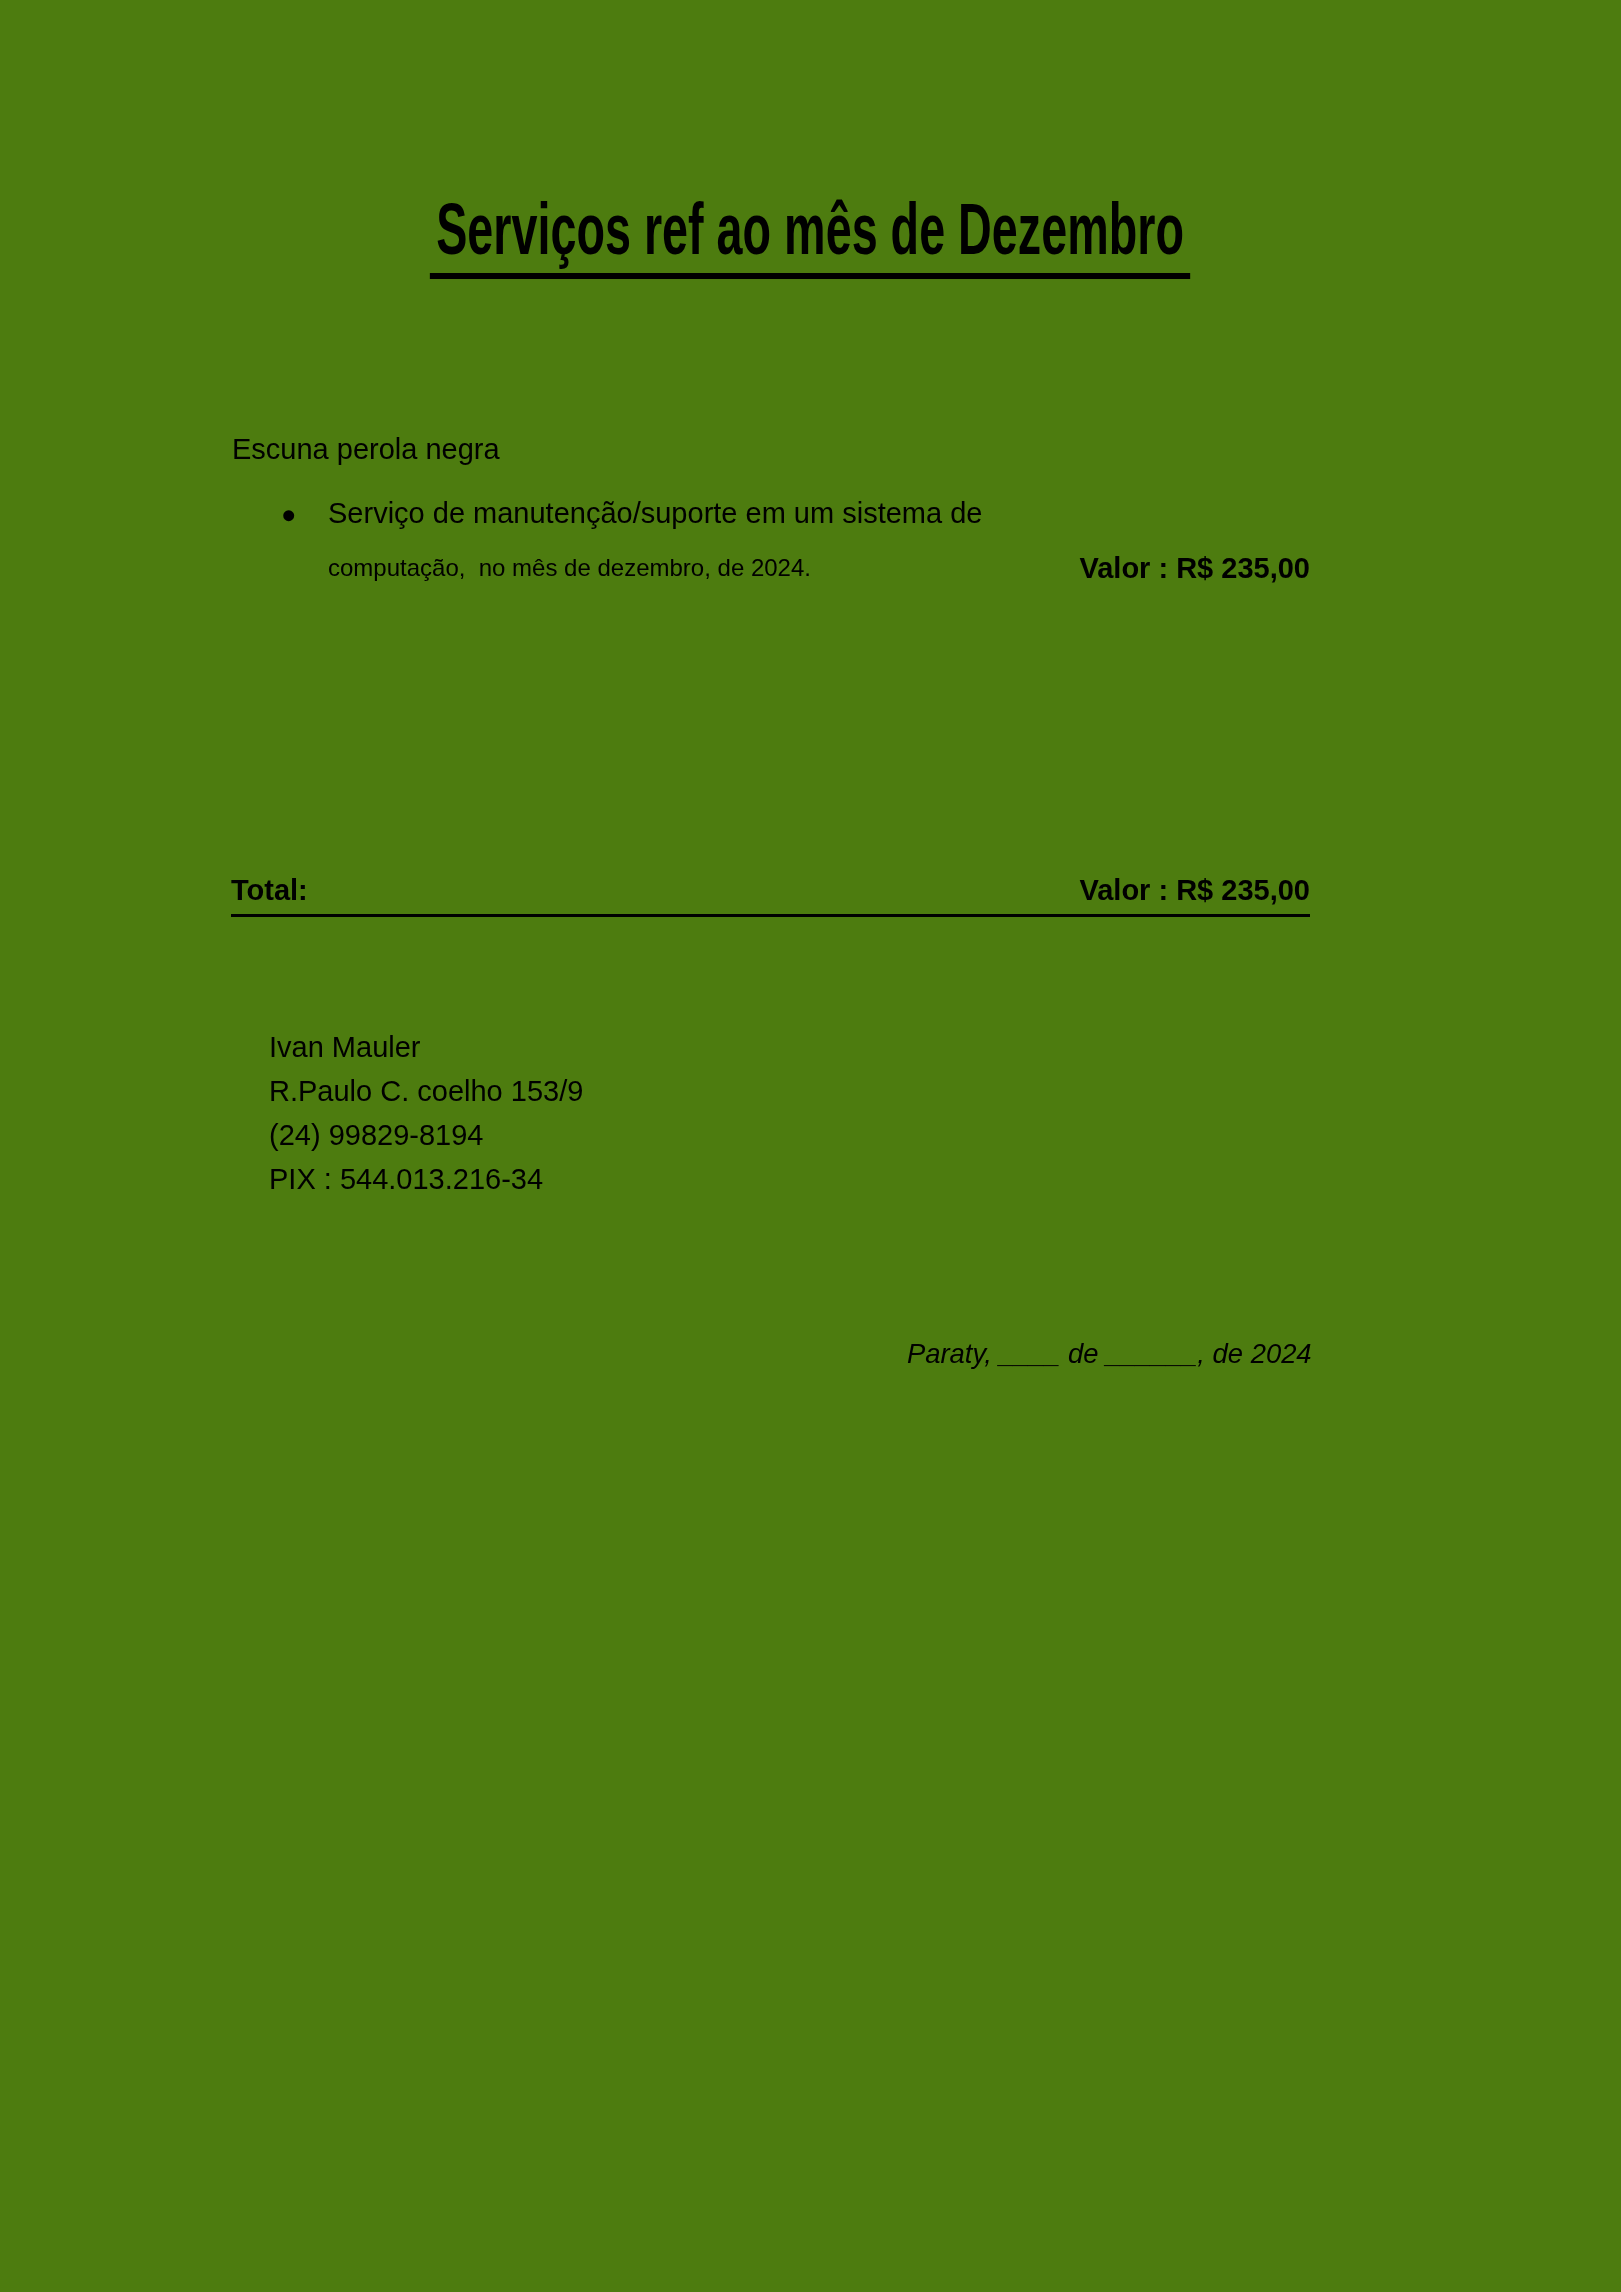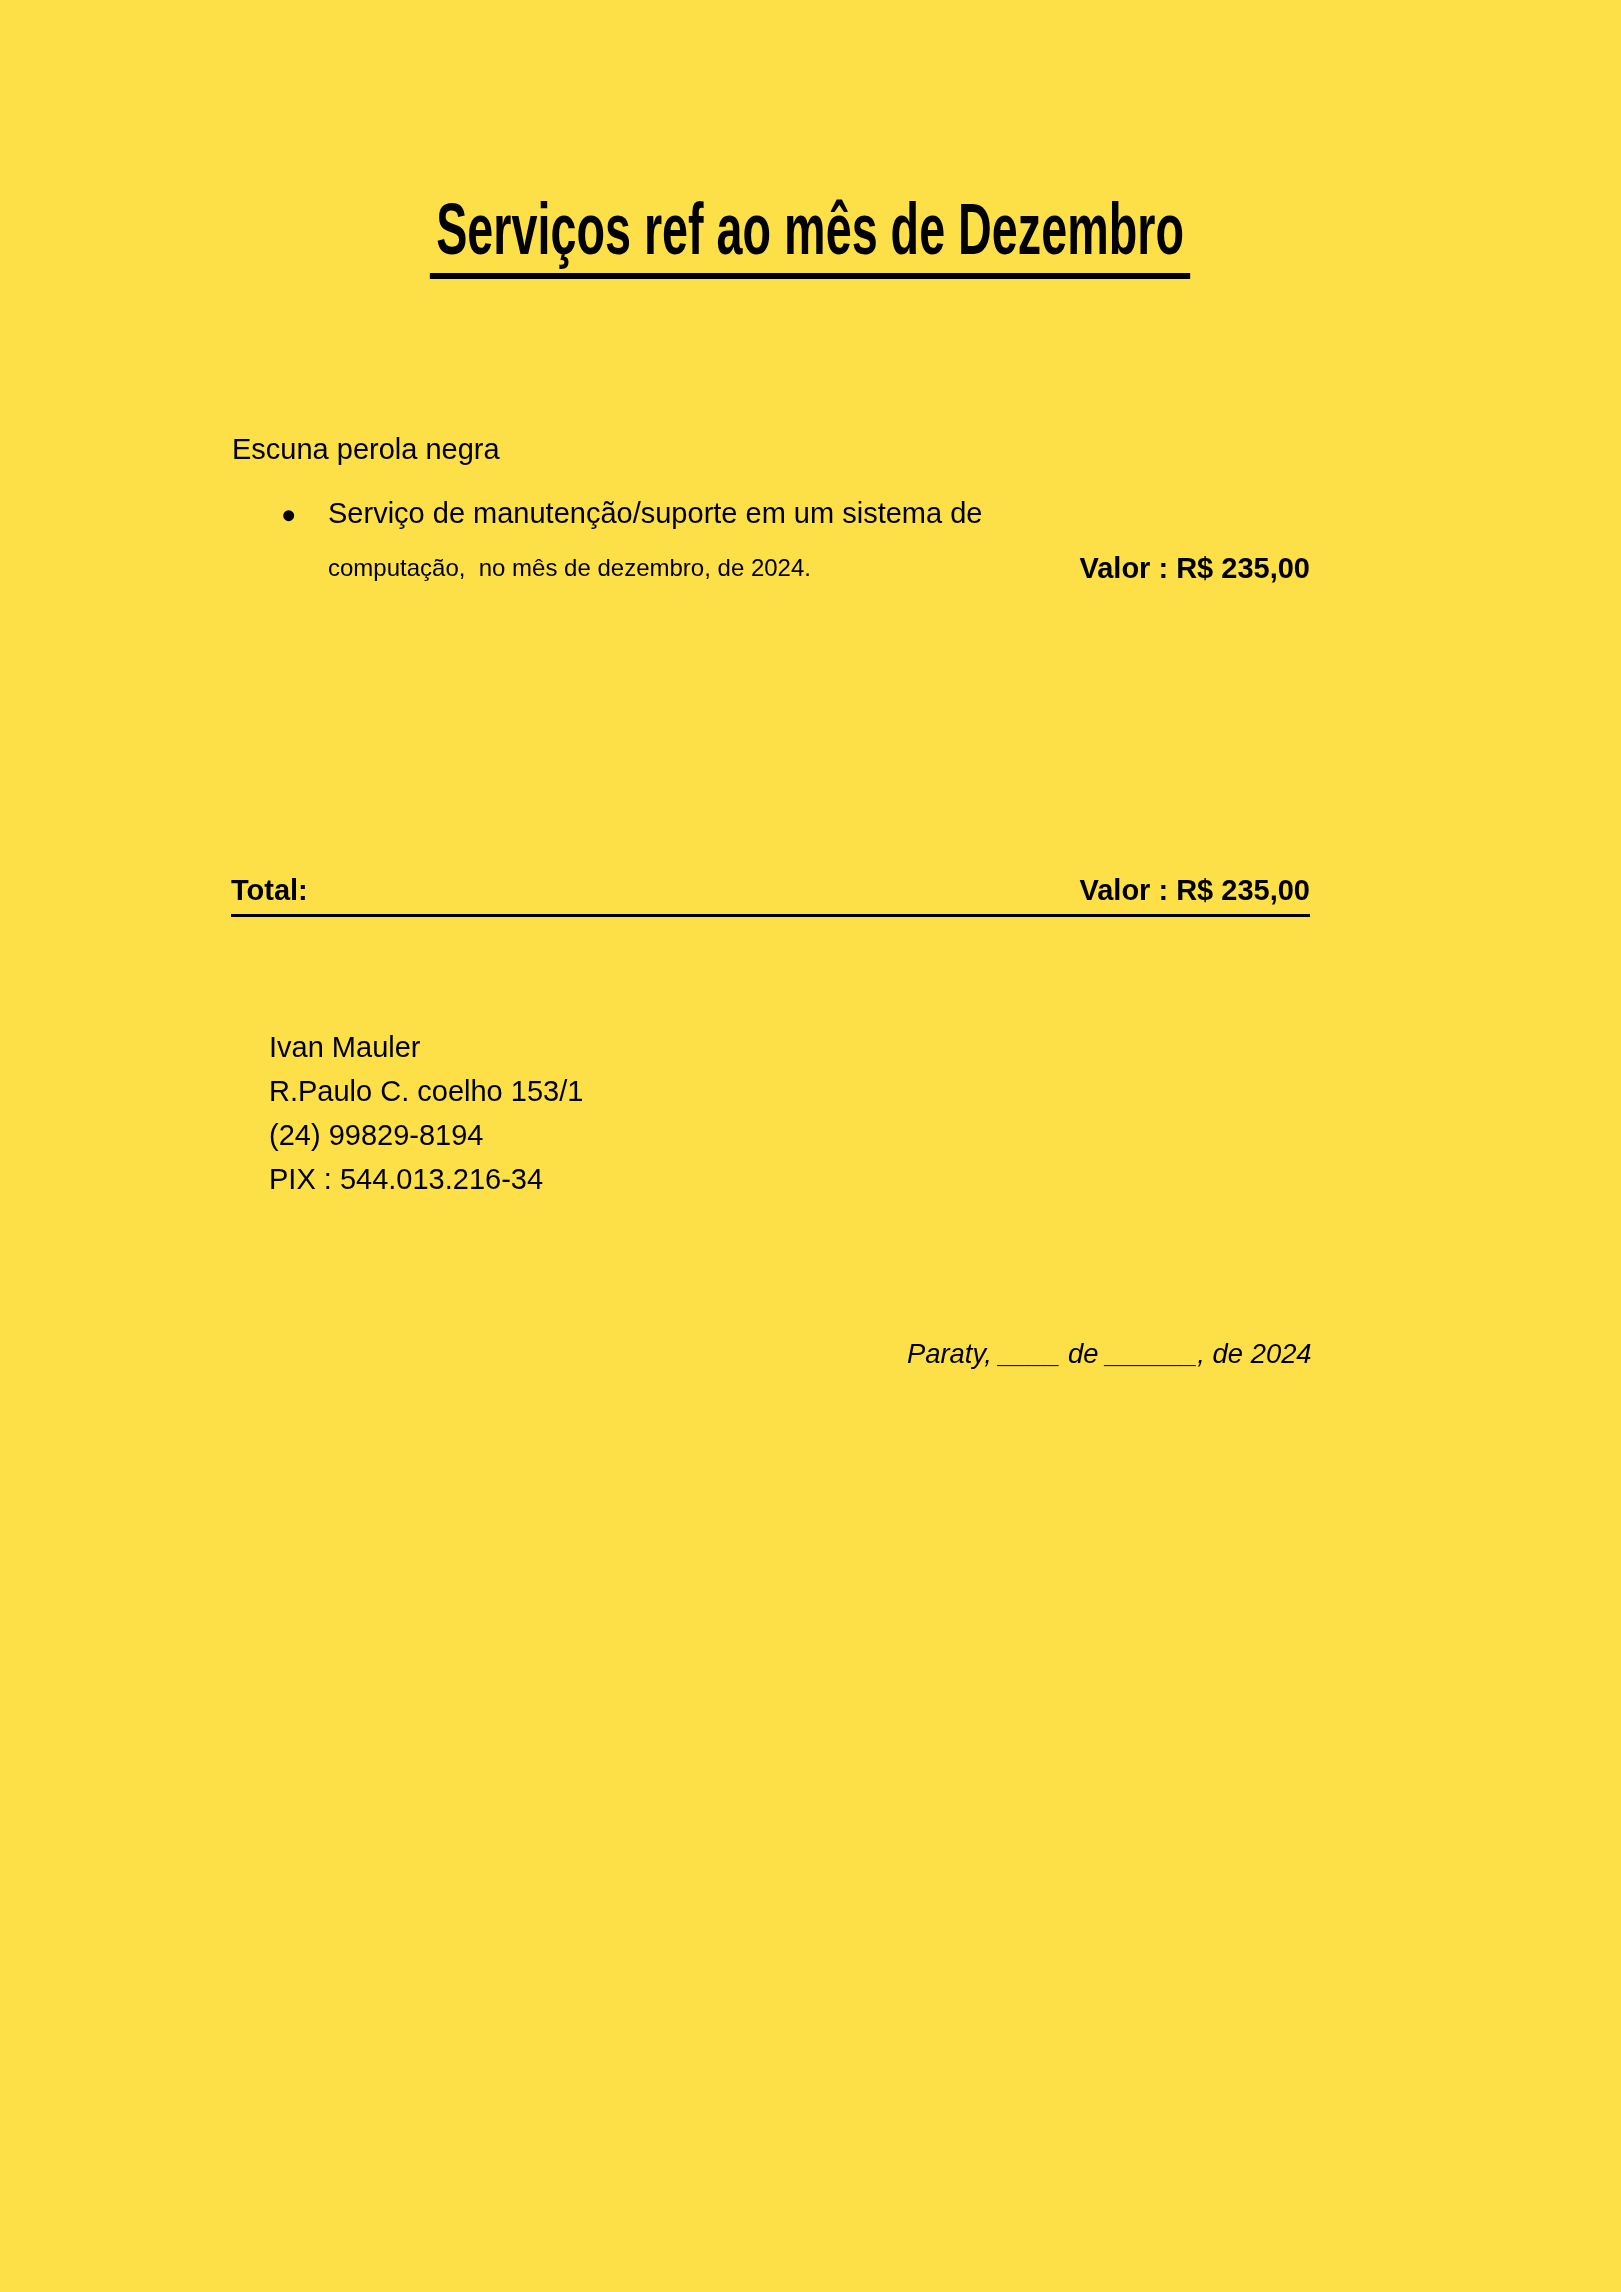--- a/index.html
+++ b/index.html
@@ -1,21 +1,21 @@
 <!DOCTYPE html>
 <html><head>
 <meta charset="utf-8">
 <style>
   * { margin: 0; padding: 0; box-sizing: border-box; }
   html, body { background: #e8e8e8; }
   .page {
     position: relative;
     width: 1621px;
     height: 2293px;
-    background: #fde047;
+    background: #4d7c0f;
     font-family: "Liberation Sans", sans-serif;
     color: #000000;
     overflow: hidden;
   }
   .txt { white-space: pre-wrap; }
 
   
   .title-wrap {
     position: absolute;
     top: 192px;
@@ -126,21 +126,21 @@
 
   <div class="service-value txt">Valor : R$ 235,00</div>
 
   <div class="total-row">
     <span class="txt">Total:</span>
     <span class="txt">Valor : R$ 235,00</span>
   </div>
 
   <div class="contact-block">
     <div class="txt">Ivan Mauler</div>
-    <div class="txt">R.Paulo C. coelho 153/1</div>
+    <div class="txt">R.Paulo C. coelho 153/9</div>
     <div class="txt">(24) 99829-8194</div>
     <div class="txt">PIX : 544.013.216-34</div>
   </div>
 
   <div class="date-line txt">Paraty, ____ de ______, de 2024</div>
 
 </div>
 
 
 </body></html>

